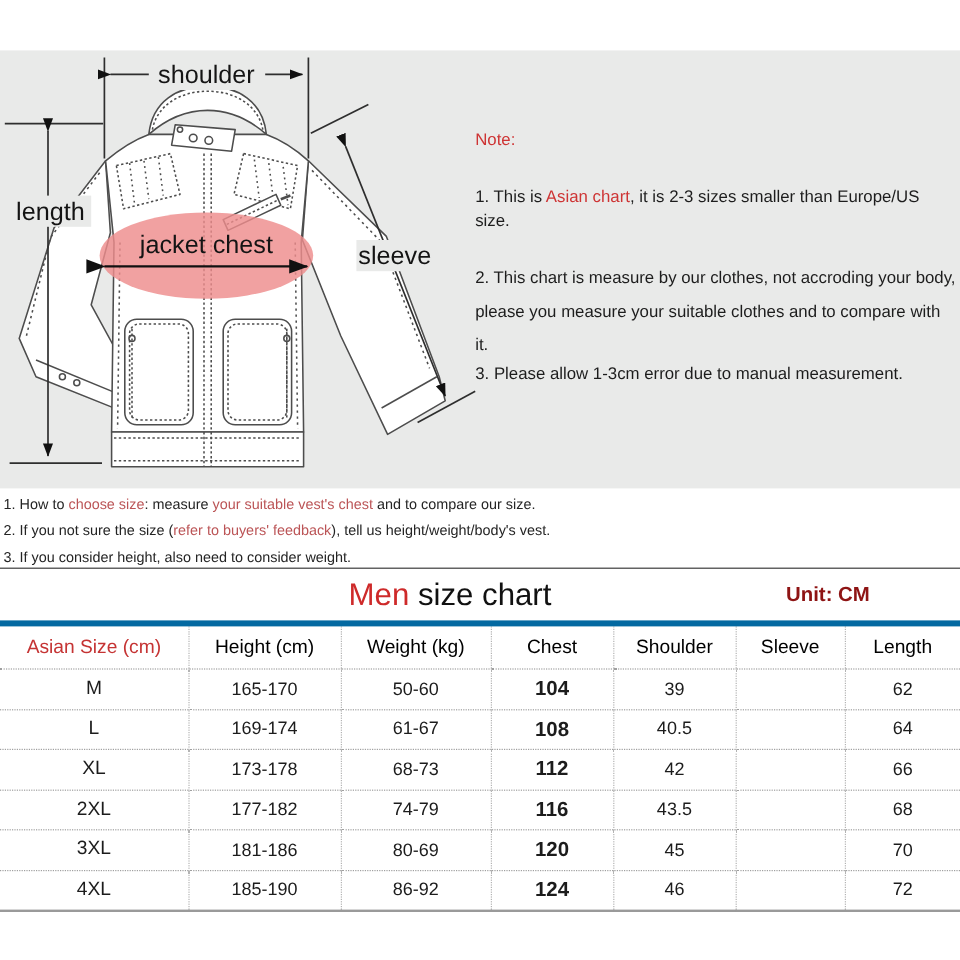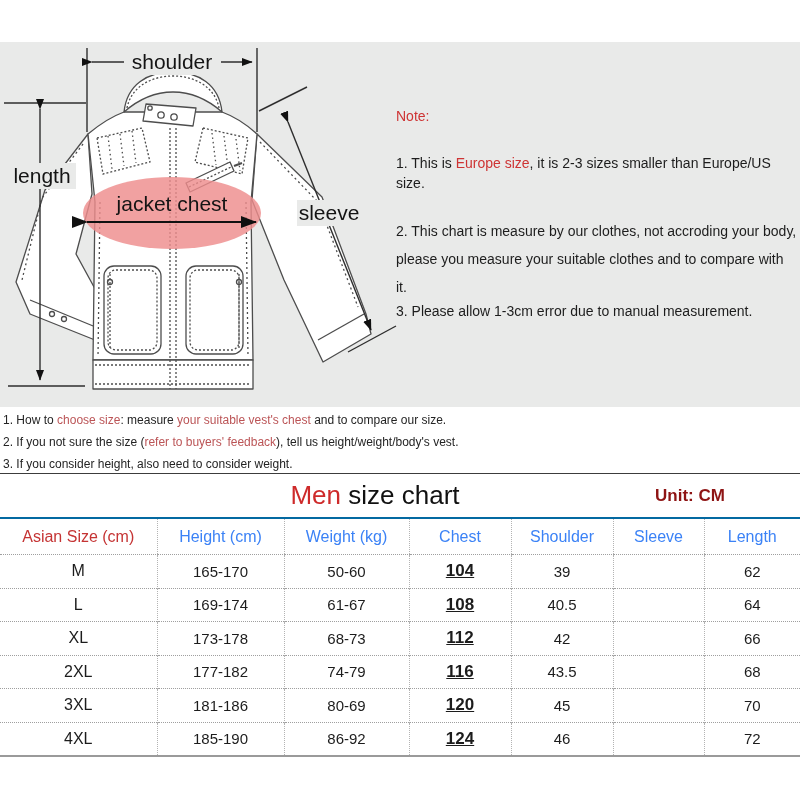--- a/index.html
+++ b/index.html
@@ -14,35 +14,35 @@
   .notes p{margin:0;}
   .notes .n1{margin-bottom:24px;}
   .notes .n2{line-height:28px;}
   .red{color:#ce3434;}
   .muted-red{color:#bb5456;}
   
   .tips{position:absolute;left:3px;top:409px;width:794px;font-size:12px;line-height:22px;color:#242424;}
   .tips p{margin:0;}
   
   .size-chart{position:absolute;left:0;top:473px;width:800px;border-top:1px solid #3c3c3c;}
-  .title-row{position:relative;height:43px;border-bottom:2px solid #0369a1;}
+  .title-row{position:relative;height:43px;border-bottom:5px solid #0369a1;}
   .chart-title{position:absolute;left:0;top:0;width:750px;text-align:center;
                font-size:26px;line-height:43px;color:#111;}
   .chart-title .red-word{color:#ce2a2a;}
   .unit-label{position:absolute;left:655px;top:0;line-height:43px;font-size:17px;
               font-weight:bold;color:#8e1414;}
   table.sizes{width:800px;border-collapse:collapse;table-layout:fixed;
               border-bottom:2px solid #9a9a9a;font-family:"Liberation Sans",sans-serif;}
-  table.sizes th{height:35px;font-weight:normal;font-size:16px;color:#3b82f6;
+  table.sizes th{height:35px;font-weight:normal;font-size:16px;color:#000000;
                  border-bottom:1px dotted #9f9f9f;padding:0;text-align:center;}
   table.sizes th.red-col{color:#c53434;}
   table.sizes td{height:32.5px;text-align:center;font-size:15px;color:#1c1c1c;padding:0;}
   table.sizes th + th, table.sizes td + td{border-left:1px dotted #b3b3b3;}
   table.sizes tbody tr + tr td{border-top:1px dotted #9f9f9f;}
-  table.sizes td.chest{font-weight:bold;font-size:17px;text-decoration:underline;}
+  table.sizes td.chest{font-weight:bold;font-size:17px;}
   table.sizes td.size-col{font-size:16px;}
 </style>
 </head>
 <body>
 
 <div id="stage">
 
   <div class="panel">
 
     <svg class="jacket-svg" viewBox="0 0 400 365">
@@ -126,21 +126,21 @@
         <text x="172" y="27" text-anchor="middle">shoulder</text>
         <rect x="8" y="121" width="68" height="26" fill="#e9eae9" stroke="none"></rect>
         <text x="42" y="141" text-anchor="middle">length</text>
         <rect x="297" y="158" width="64" height="26" fill="#e9eae9" stroke="none"></rect>
         <text x="329" y="178" text-anchor="middle">sleeve</text>
       </g>
     </svg>
 
     <div class="notes">
       <p class="heading">Note:</p>
-      <p class="n1"><span>1. This is </span><span class="red">Europe size</span><span>, it is 2-3 sizes smaller than Europe/US size.</span></p>
+      <p class="n1"><span>1. This is </span><span class="red">Asian chart</span><span>, it is 2-3 sizes smaller than Europe/US size.</span></p>
       <p class="n2">
           <span style="display:block">2. This chart is measure by our clothes, not accroding your body,</span>
           <span style="display:block">please you measure your suitable clothes and to compare with it.</span>
         </p>
       <p class="n3">3. Please allow 1-3cm error due to manual measurement.</p>
     </div>
   </div>
 
   <div class="tips">
     <p><span>1. How to </span><span class="muted-red">choose size</span><span>: measure </span><span class="muted-red">your suitable vest's chest</span><span> and to compare our size.</span></p>

